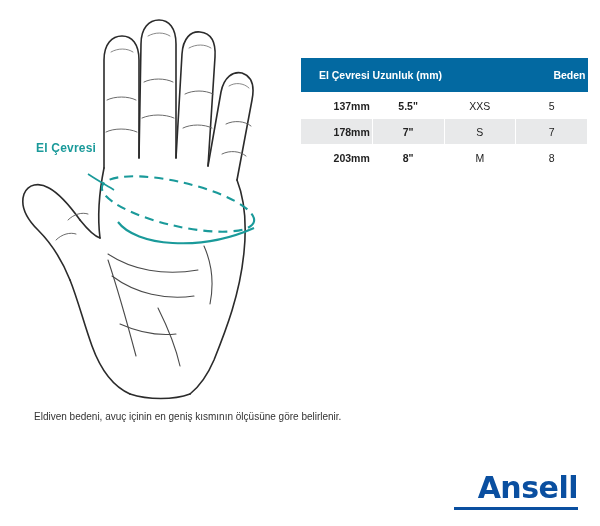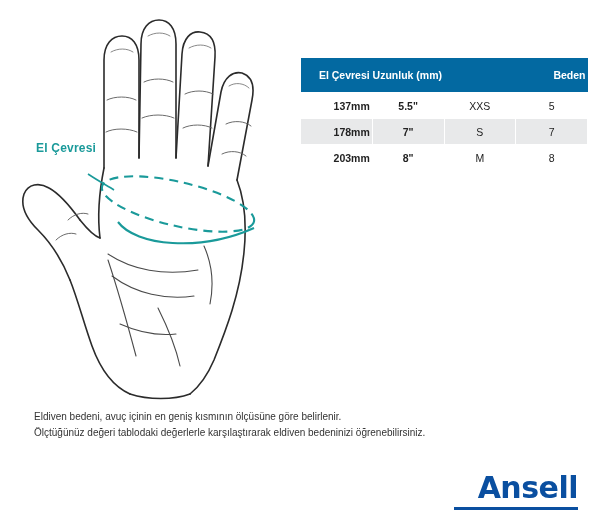--- a/index.html
+++ b/index.html
@@ -216,21 +216,20 @@
             <td class="c1">8"</td>
             <td class="c2">M</td>
             <td class="c3">8</td>
           </tr>
         </tbody>
     </table>
   </div>
 
   <div class="note">
     <div>Eldiven bedeni, avuç içinin en geniş kısmının ölçüsüne göre belirlenir.</div>
-    <div>Ölçtüğünüz değeri tablodaki değerlerle karşılaştırarak eldiven bedeninizi öğrenebilirsiniz.</div>
   </div>
 
   <div class="logo">
     <div class="logo-text">Ansell</div>
     <div class="logo-underline"></div>
   </div>
 
 </div>
 
 </body></html>

